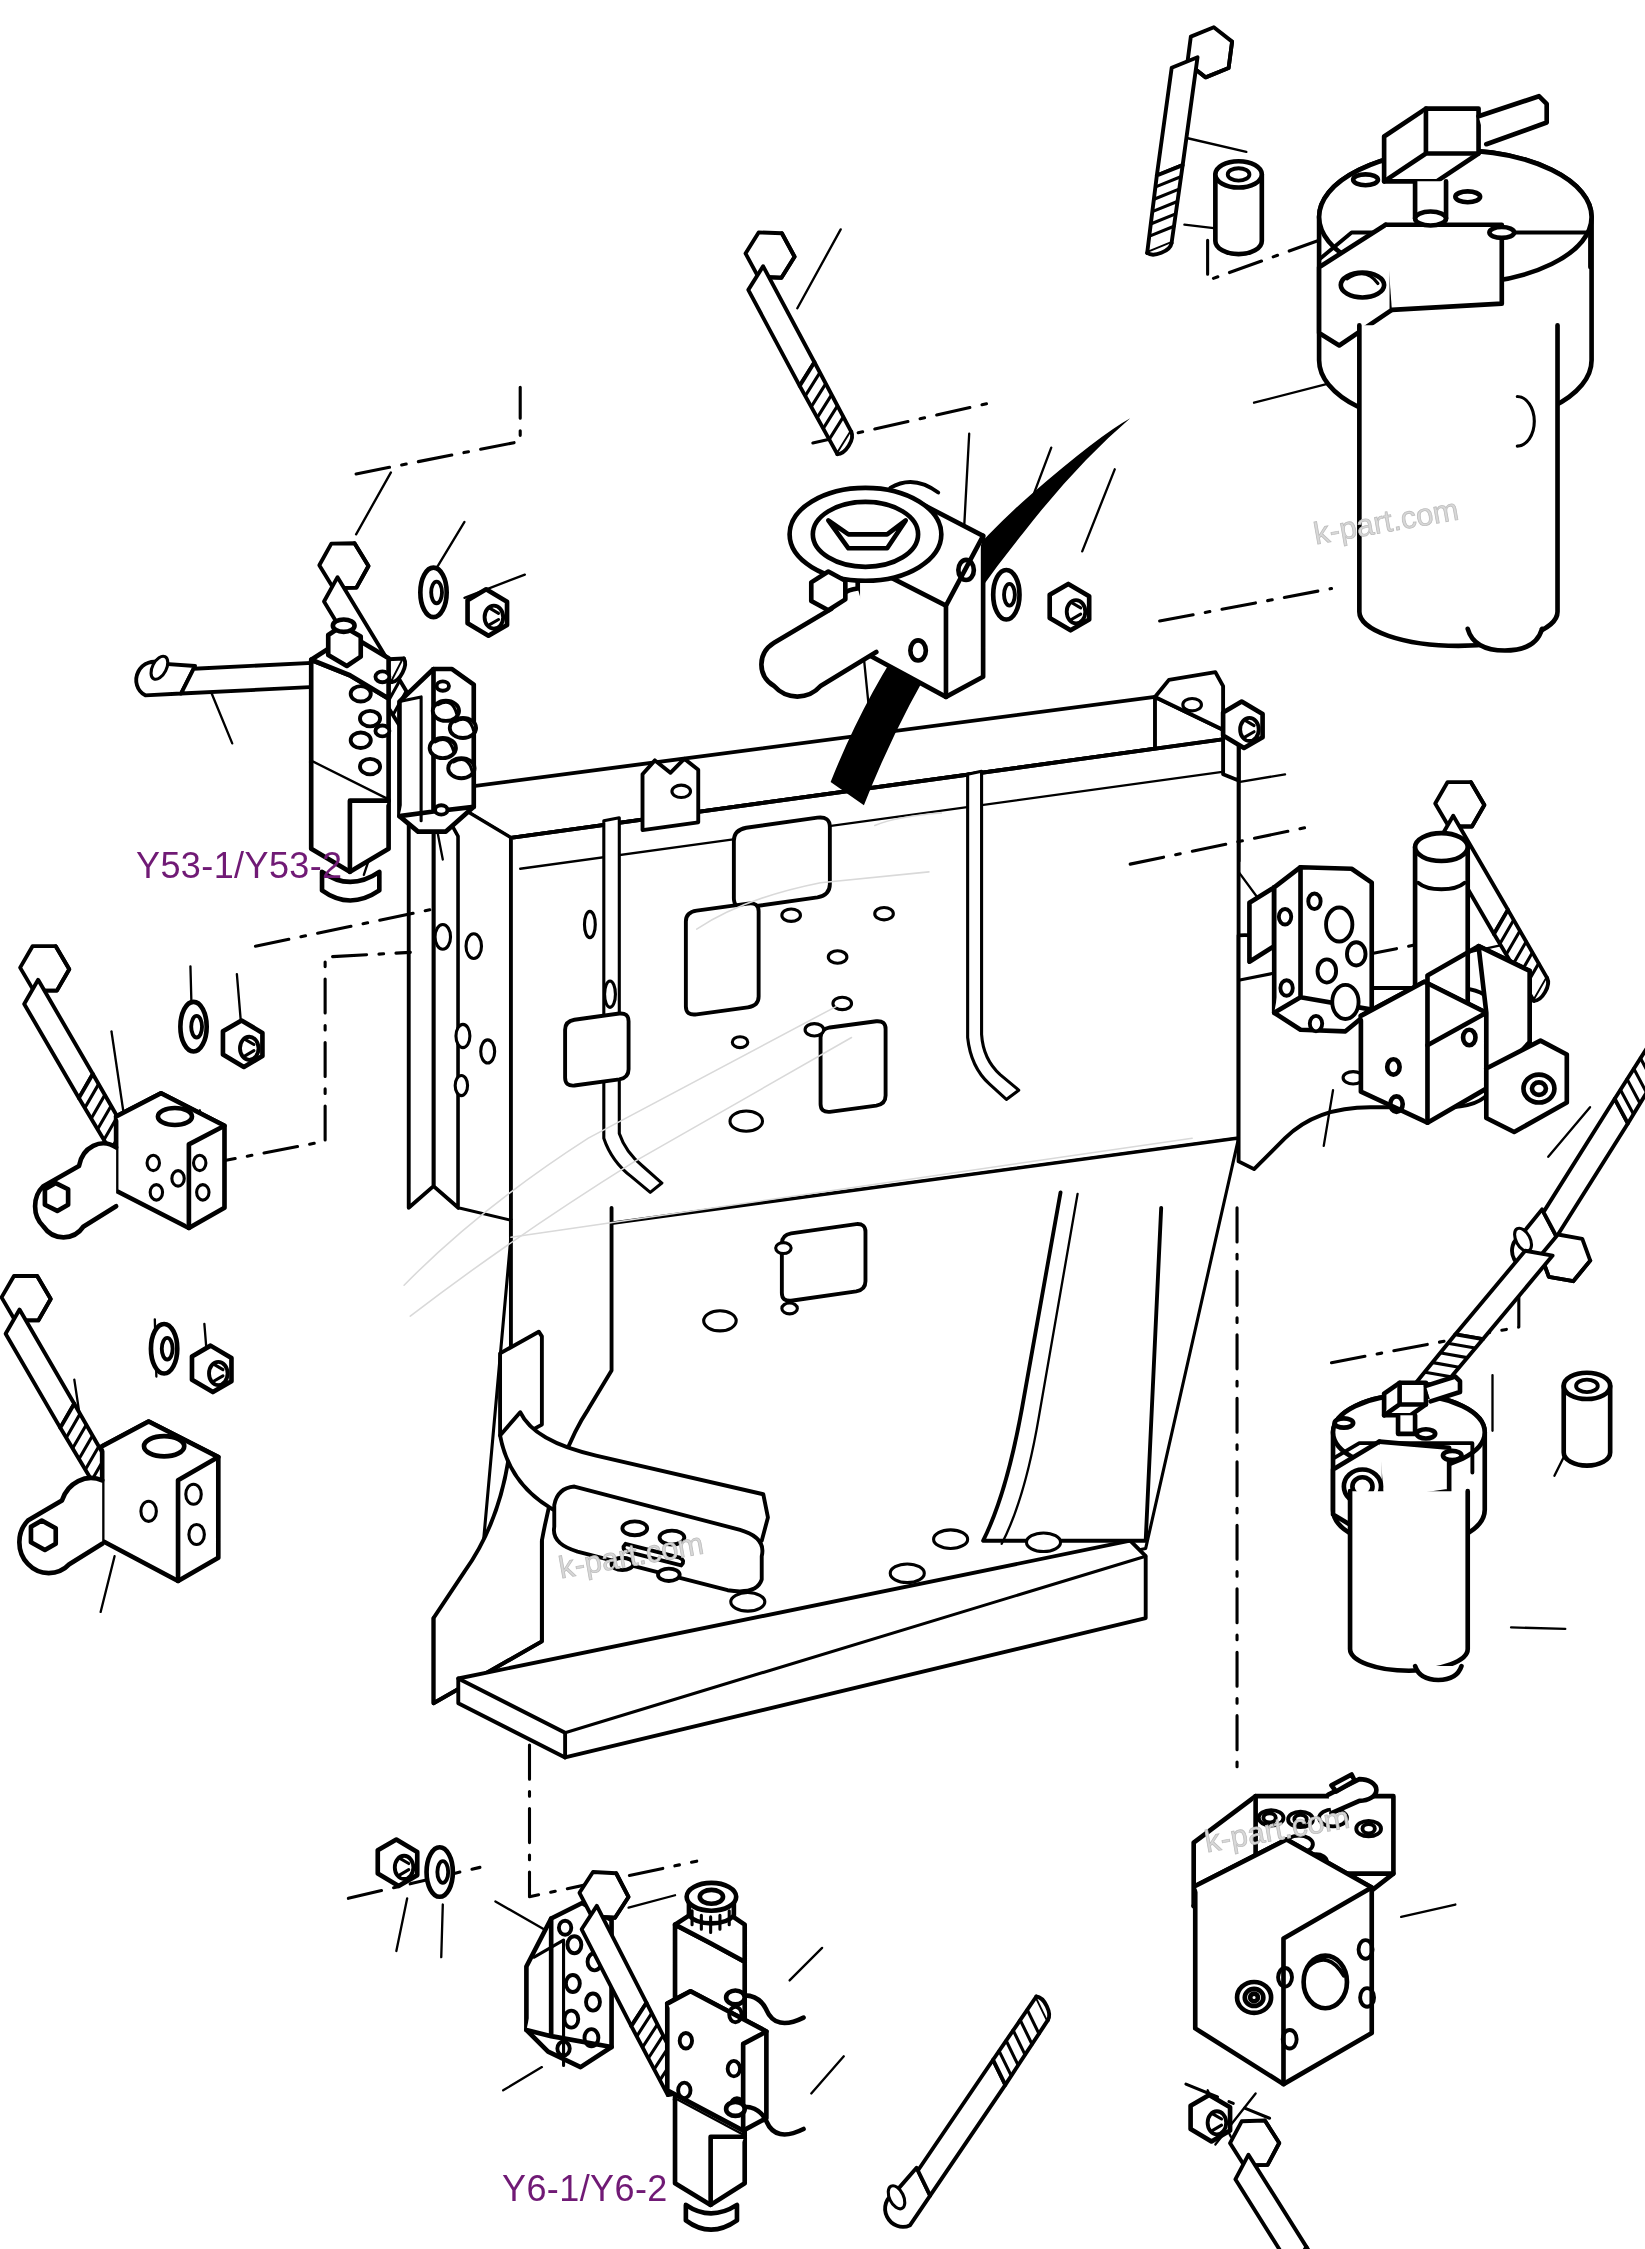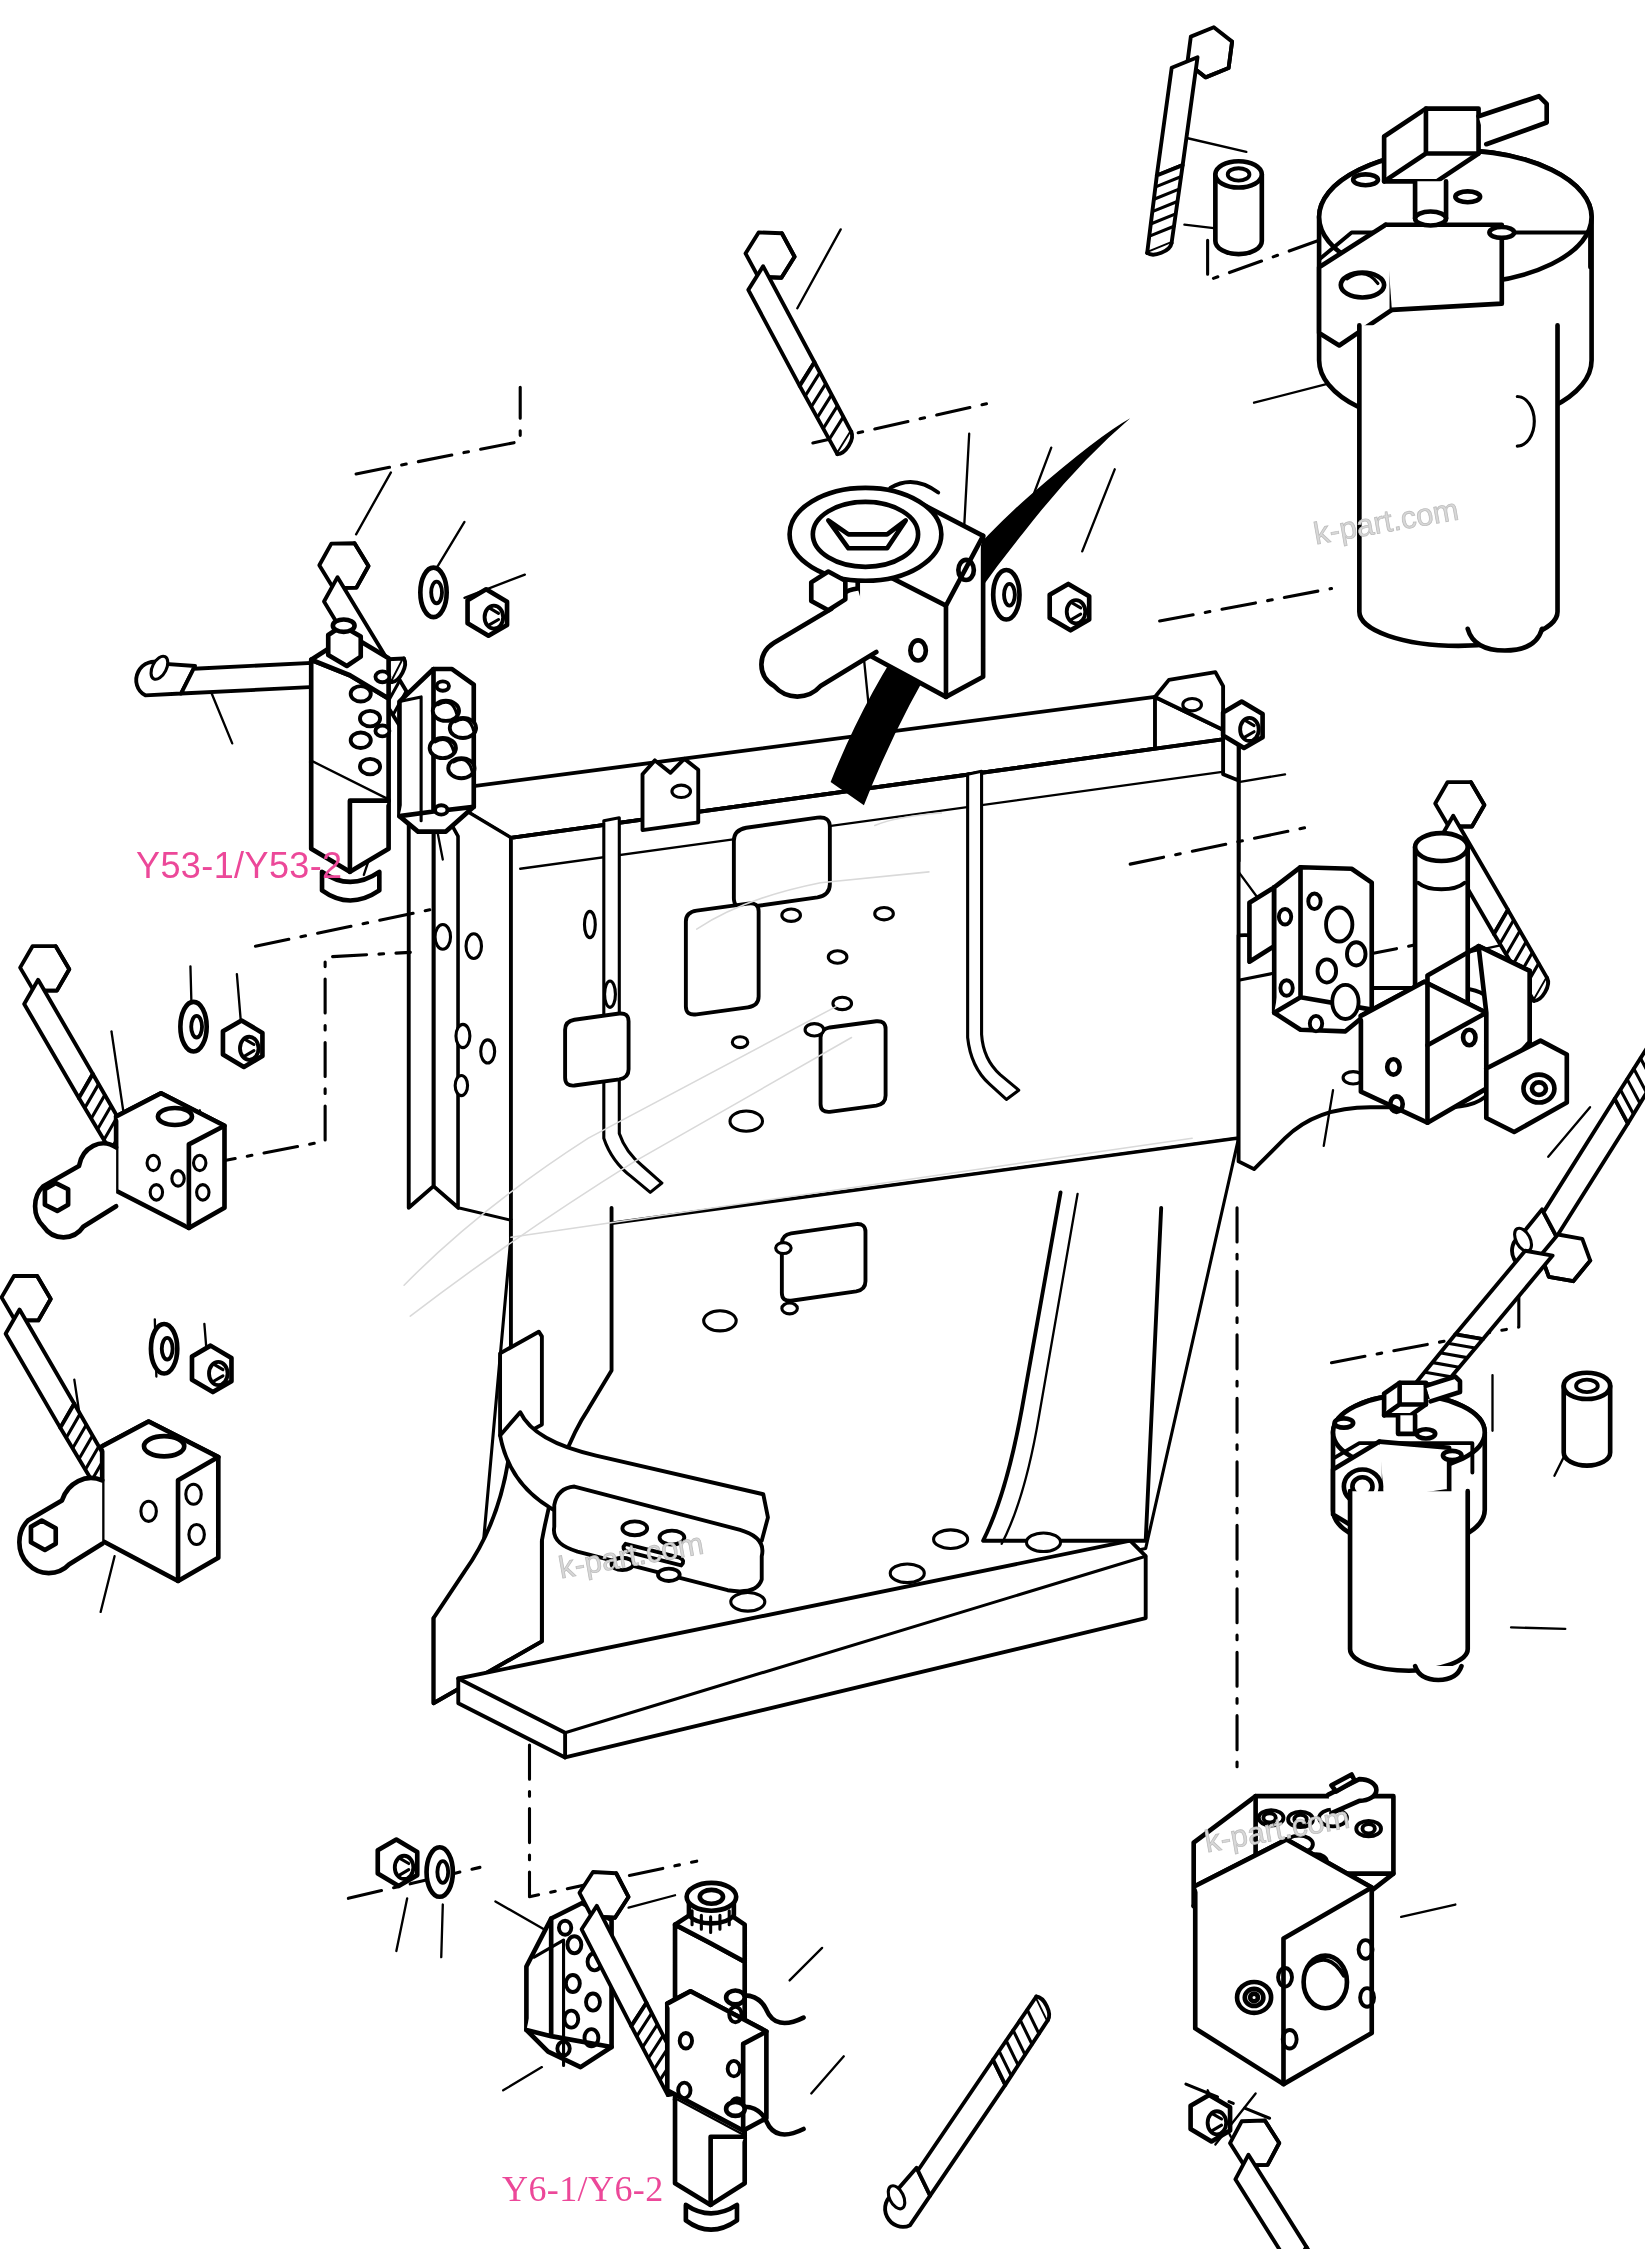--- a/index.html
+++ b/index.html
@@ -1,19 +1,19 @@
 <!DOCTYPE html>
 <html style="font-size:12.4px"><head>
 <meta charset="utf-8">
 <style>
   html,body{margin:0;padding:0;background:#fff;}
   body{font-family:"Liberation Sans", sans-serif;}
   #sheet{position:relative;width:1645px;height:2250px;background:#fff;overflow:hidden;}
   #sheet svg{position:absolute;left:0;top:0;width:1645px;height:2250px;}
-  .lbl{position:absolute;font-family:"Liberation Sans", sans-serif;font-size:36px;color:#ec4899;white-space:nowrap;letter-spacing:0.4px;}
+  .lbl{position:absolute;font-family:"Liberation Sans", sans-serif;font-size:36px;color:#701a75;white-space:nowrap;letter-spacing:0.4px;}
   .wm{position:absolute;font-family:"Liberation Sans", sans-serif;font-size:31px;color:#d8d8d8;white-space:nowrap;
       transform:rotate(-10deg);transform-origin:0 0;-webkit-text-stroke:0.8px #bdbdbd;}
 </style>
 </head>
 <body>
 
 <div id="sheet">
 
 <svg viewBox="0 0 2125 2906">
   <defs>
@@ -490,20 +490,20 @@
       <ellipse cx="950" cy="2580" rx="12" ry="9"></ellipse>
       <ellipse cx="950" cy="2724" rx="12" ry="9"></ellipse>
     </g>
     <use href="#sockbolt" transform="translate(1184,2800) rotate(-26)"></use>
   </g>
 
   </g>
 </svg>
 
 <div class="lbl" style="left:136px;top:845px;">Y53-1/Y53-2</div>
-<div class="lbl" style="left:502px;top:2168px;font-family:Liberation Serif, serif;">Y6-1/Y6-2</div>
+<div class="lbl" style="left:502px;top:2168px;">Y6-1/Y6-2</div>
 
 <div class="wm" style="left:1311px;top:517px;">k-part.com</div>
 <div class="wm" style="left:556px;top:1551px;">k-part.com</div>
 <div class="wm" style="left:1202px;top:1825px;">k-part.com</div>
 
 </div>
 
 
 </body></html>

